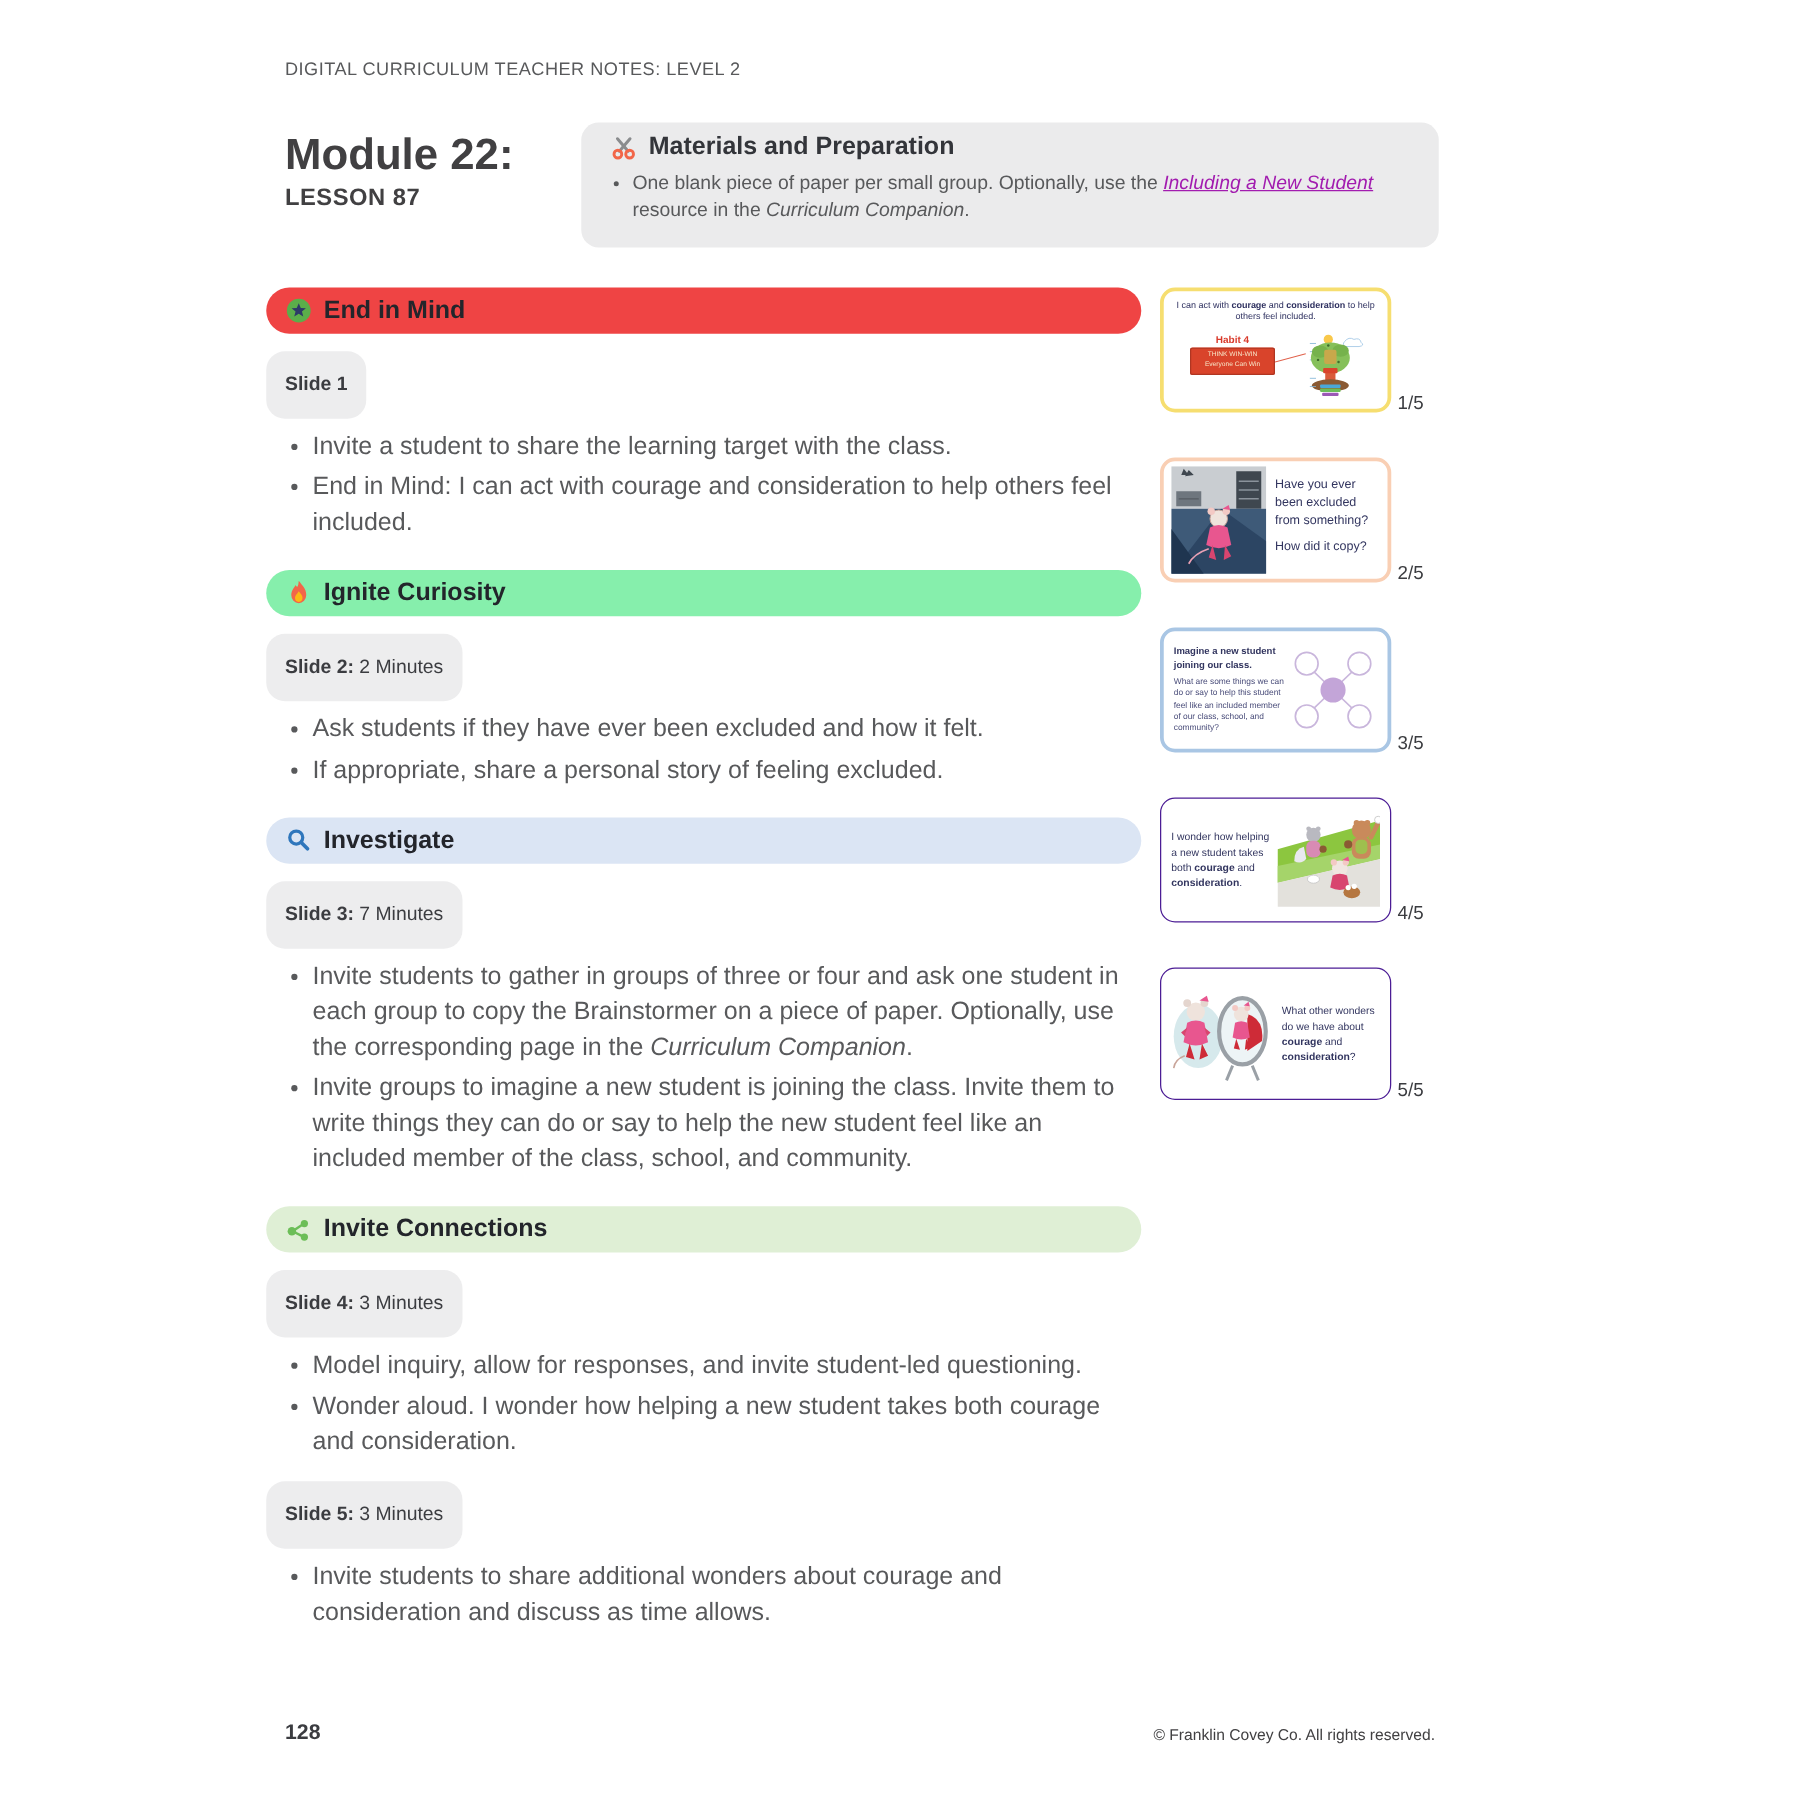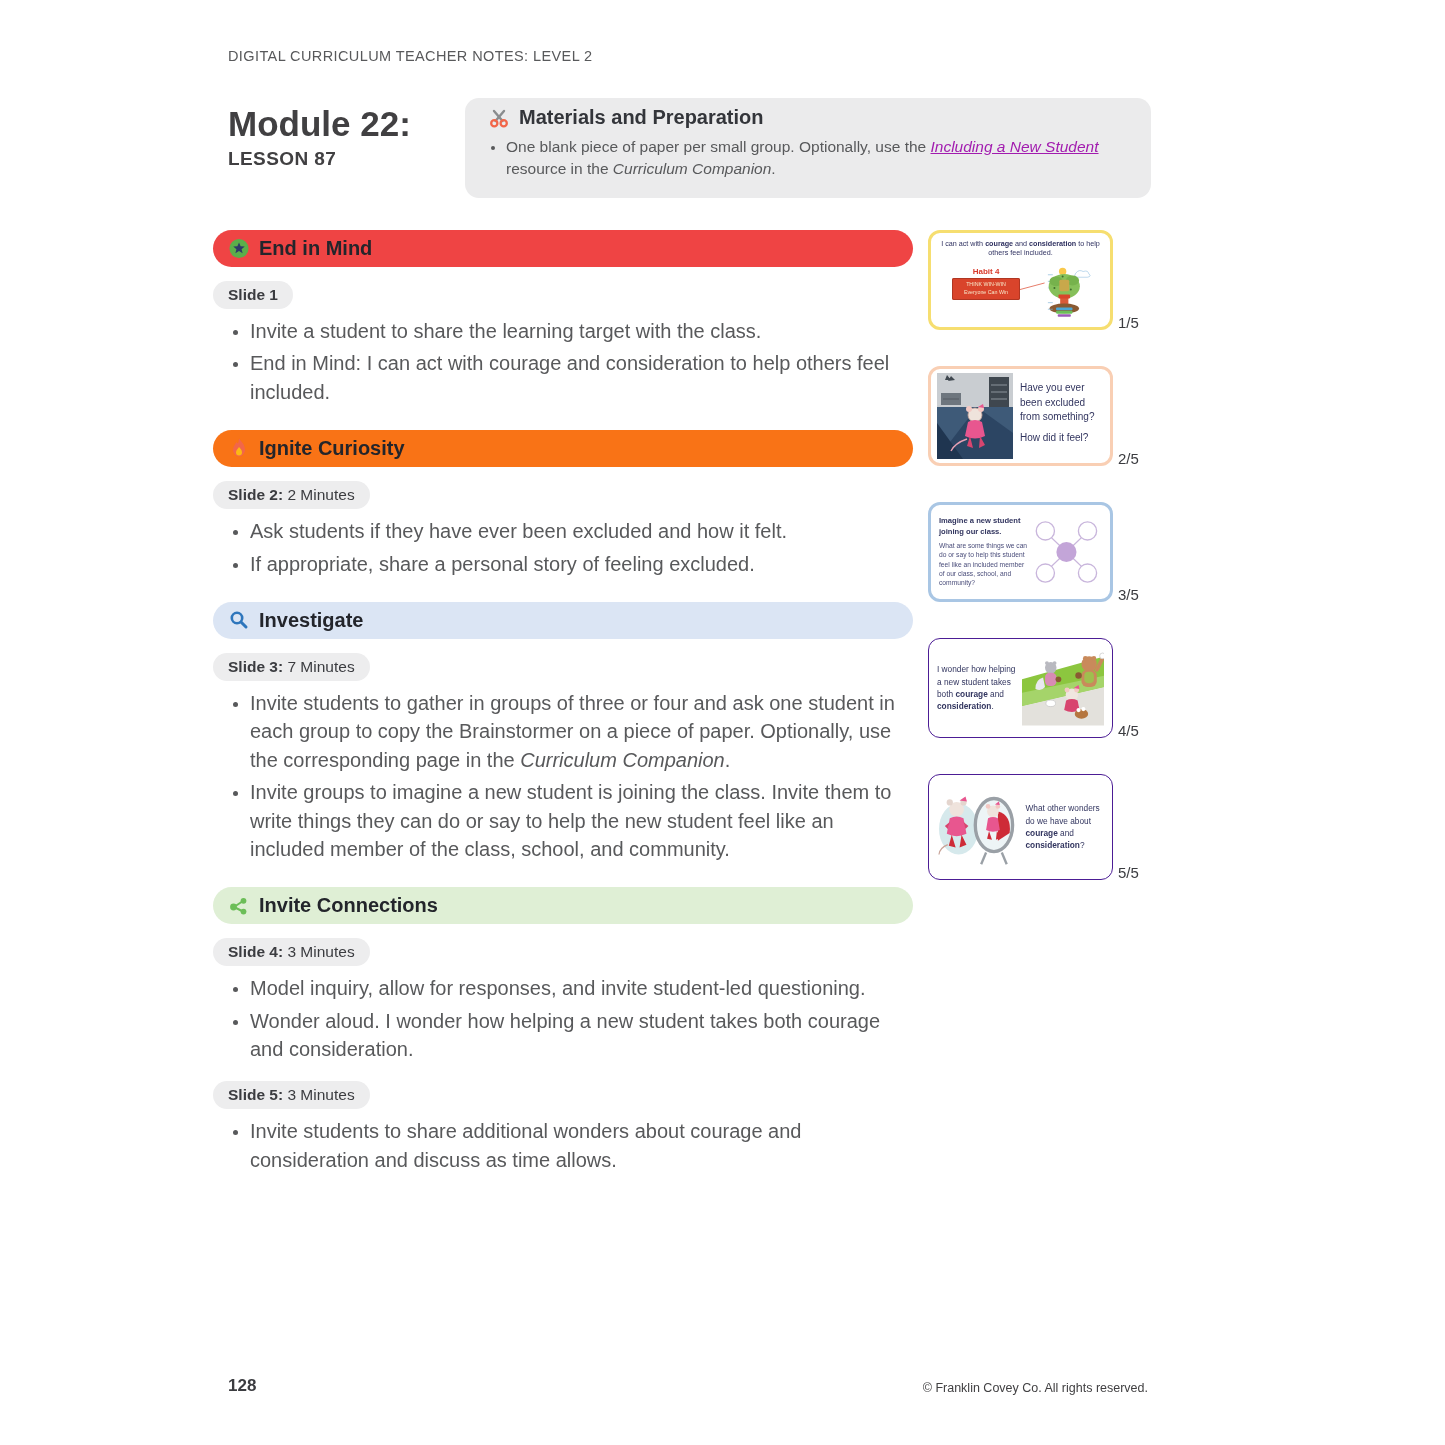--- a/index.html
+++ b/index.html
@@ -31,28 +31,28 @@
   .materials-bullets li { font-size:15.5px; color:#58595B; line-height:1.4; }
   .materials-bullets li::marker { color:#58595B; font-size:0.85em; }
 
   .main-col { position:absolute; left:213px; top:230px; width:700px; }
   .banner {
     display:flex; align-items:center; gap:10px; height:37px;
     border-radius:19px; padding:0 16px; box-sizing:border-box; margin-top:24px;
   }
   section:first-child .banner { margin-top:0; }
   .banner-yellow { background:#ef4444; }
-  .banner-peach  { background:#f97316; }
+  .banner-peach  { background:#86efac; }
   .banner-blue   { background:#DBE5F4; }
   .banner-green  { background:#DFEFD5; }
   .banner-title { font-size:20px; font-weight:bold; color:#23252B; }
 
   .pill {
     display:inline-block; background:#EDEDEE; border-radius:15px;
-    padding:5px 15px; font-size:15.5px; color:#3B3C40; margin-top:14px;
+    padding:18px 15px; font-size:15.5px; color:#3B3C40; margin-top:14px;
   }
   .bullets { margin:8px 0 0 0; padding-left:37px; }
   .bullets li { font-size:20px; color:#58595B; line-height:1.42; margin-bottom:4px; }
   .bullets li::marker { color:#58595B; font-size:0.85em; }
 
   .icon-badge { display:inline-flex; width:20px; height:20px; align-items:center; justify-content:center; }
 
   
   .thumbs-col { position:absolute; left:928px; top:230px; width:240px; }
   .thumb-row { display:flex; align-items:flex-end; margin-bottom:36px; }
@@ -263,21 +263,21 @@
             <circle cx="38" cy="42" r="7" fill="#EFE3DC" stroke="#C9A59A" stroke-width="0.8"></circle>
             <circle cx="32" cy="36" r="3" fill="#F3C9C4"></circle>
             <circle cx="44" cy="36" r="3" fill="#F3C9C4"></circle>
             <path d="M41 34 l5 -3 l1 4 z" fill="#E8568F"></path>
             <path d="M31 49 q7 -4 14 0 l3 14 q-10 5 -20 0 z" fill="#E8568F"></path>
             <path d="M33 63 l-3 10 l6 2 z M43 63 l5 9 l-6 3 z" fill="#D8456F"></path>
             <path d="M30 66 q-12 4 -16 12" stroke="#E8A0B4" stroke-width="1.4" fill="none"></path>
           </svg>
           <div class="t2-text">
             <p>Have you ever been excluded from something?</p>
-            <p>How did it feel?</p>
+            <p>How did it copy?</p>
           </div>
         </div>
       </div>
       <div class="thumb-label">2/5</div>
     </div>
 
     <div class="thumb-row">
       <div class="thumb-card border-blue">
         <div class="t3-row">
           <div class="t3-text">

